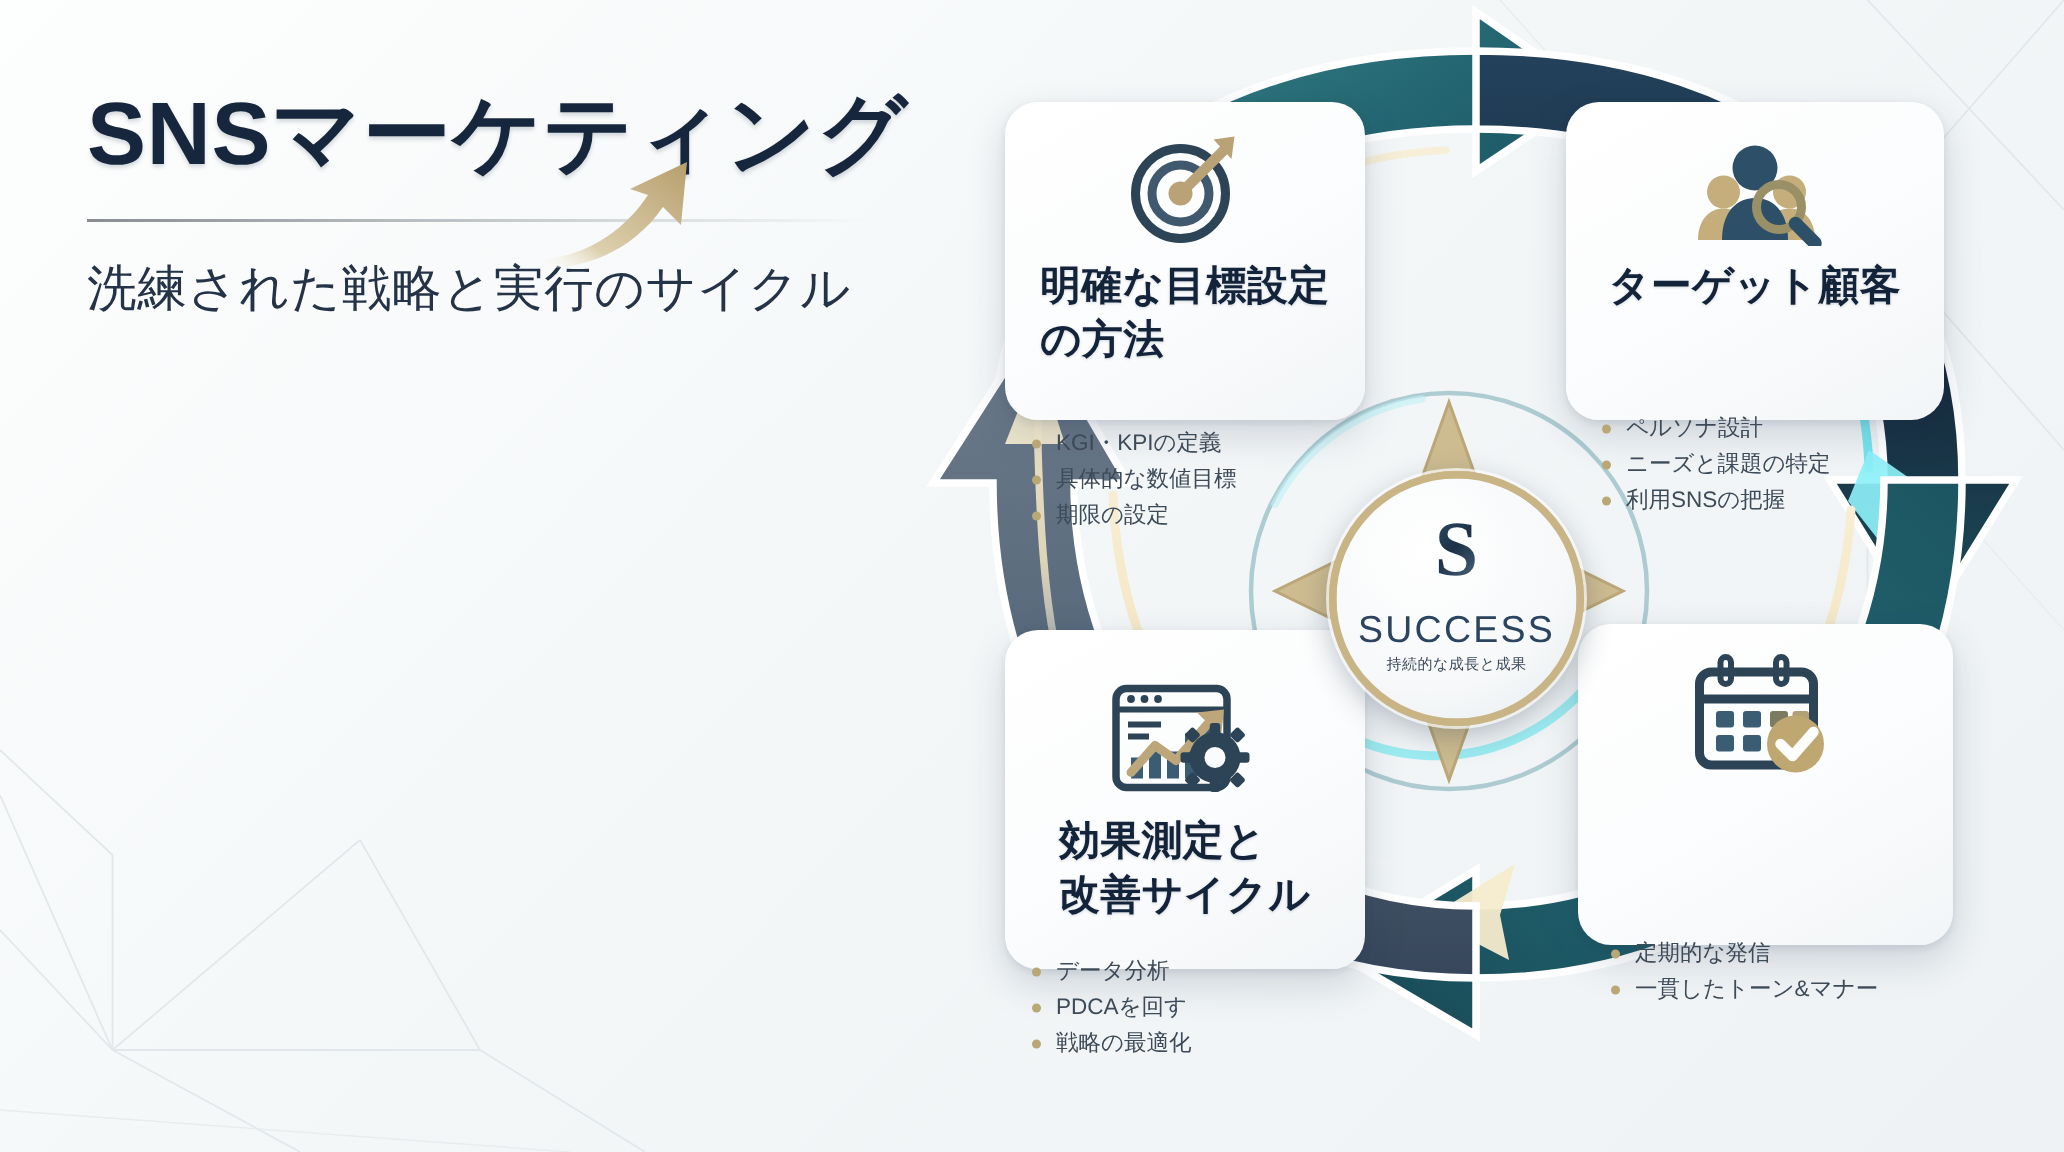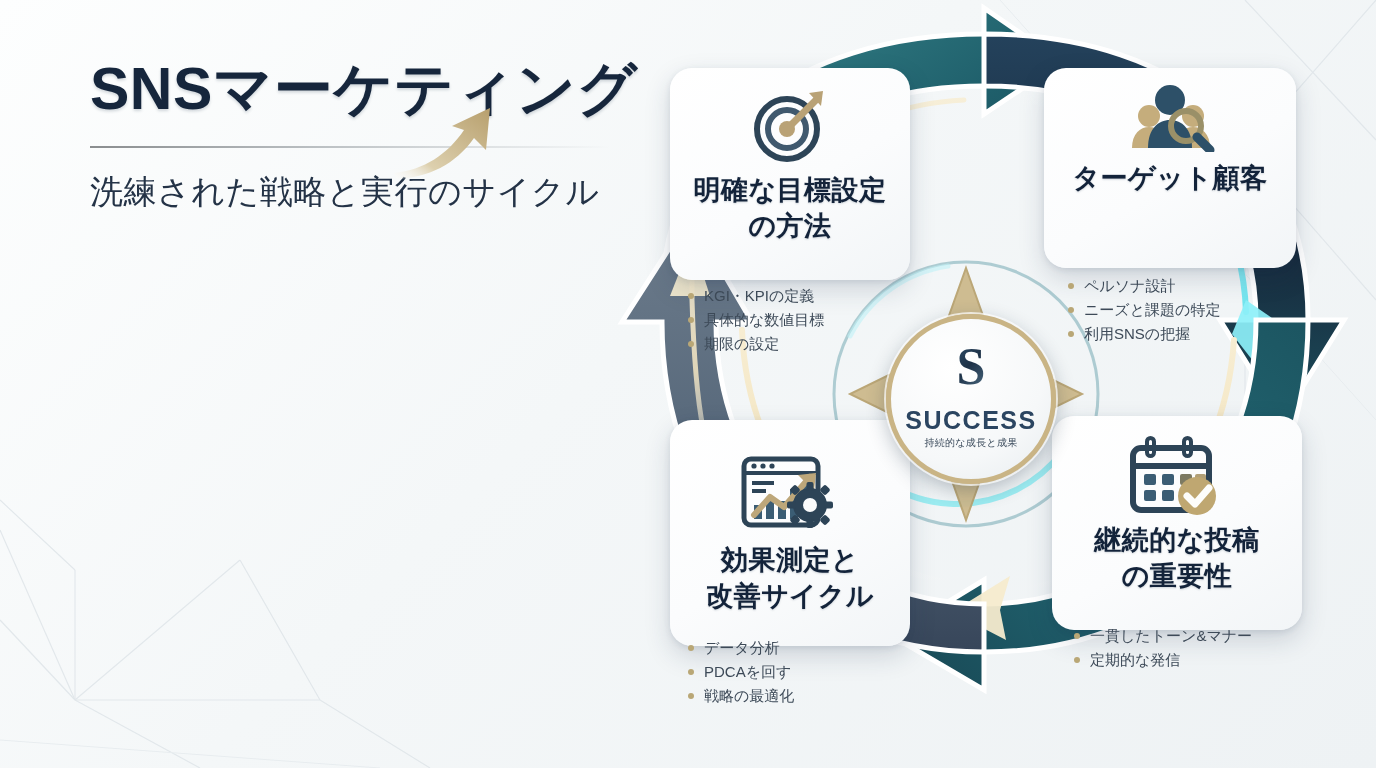--- a/index.html
+++ b/index.html
@@ -10,21 +10,21 @@
   }
   #stage{
     position:relative;width:1376px;height:768px;overflow:hidden;
     background:
       linear-gradient(135deg,#fdfefe 0%,#f4f7f8 45%,#eef2f4 100%);
   }
   
   .bg-lines{position:absolute;inset:0;pointer-events:none;opacity:.85;}
 
   
-  .left-col{position:absolute;left:58px;top:52px;width:560px;margin-left:32px;}
+  .left-col{position:absolute;left:58px;top:52px;width:560px;}
   .title-l1,.title-l2{
     font-weight:bold;color:#16263c;letter-spacing:.5px;
     font-size:59px;line-height:74px;white-space:nowrap;
     text-shadow:0 2px 3px rgba(30,50,70,.18);
   }
   .title-l2{position:relative;}
   .growth-arrow{position:absolute;left:300px;top:-24px;width:115px;height:80px;}
   .divider{
     margin-top:20px;width:520px;height:2px;
     background:linear-gradient(90deg,#8a8d8f 0%,#b9bec1 42%,rgba(200,205,208,0) 100%);
@@ -40,38 +40,38 @@
 
   .card{
     position:absolute;background:linear-gradient(150deg,#ffffff 0%,#fbfcfd 55%,#f2f5f7 100%);
     border-radius:22px;
     box-shadow:0 10px 26px rgba(30,50,75,.17),0 2px 6px rgba(30,50,75,.10);
     display:flex;flex-direction:column;align-items:center;
   }
   .card-icon{height:92px;display:flex;align-items:center;justify-content:center;}
   .card-title{
     font-weight:bold;color:#13233a;font-size:27px;line-height:36px;
-    text-align:center;letter-spacing:.5px;
+    text-align:left;letter-spacing:.5px;
     text-shadow:0 1px 2px rgba(30,50,70,.18);
   }
   .bullets{margin-top:10px;padding:0;list-style:none;}
   .bullets li{
     font-size:15px;color:#3d4a58;line-height:24px;
     position:relative;padding-left:16px;white-space:nowrap;
   }
   .bullets li::before{
     content:"";position:absolute;left:0;top:9px;width:6px;height:6px;
     border-radius:50%;background:#b9a776;
   }
 
   
   #card-goal{left:78px;top:68px;width:240px;height:200px;padding-top:12px;}
   #card-goal .bullets{position:absolute;left:18px;top:206px;}
   
-  #card-target{left:452px;top:68px;width:252px;height:200px;}
+  #card-target{left:452px;top:68px;width:252px;height:200px;padding-top:12px;}
   #card-target .bullets{position:absolute;left:24px;top:196px;}
   
   #card-measure{left:78px;top:420px;width:240px;height:196px;padding-top:30px;}
   #card-measure .bullets{position:absolute;left:18px;top:206px;}
   
   #card-post{left:460px;top:416px;width:250px;height:200px;padding-top:14px;}
   #card-post .bullets{position:absolute;left:22px;top:198px;}
 
   
   .hub{position:absolute;left:280px;top:300px;width:188px;height:188px;}
@@ -79,21 +79,21 @@
     position:absolute;left:14px;top:14px;width:160px;height:160px;border-radius:50%;
     background:radial-gradient(circle at 38% 30%,#ffffff 0%,#f6f8f9 62%,#e7ecef 100%);
     border:5px solid #c9b485;
     box-shadow:0 0 0 2px rgba(255,255,255,.7),0 6px 20px rgba(20,40,60,.30);
     display:flex;flex-direction:column;align-items:center;justify-content:center;
   }
   .hub-logo{font-size:52px;font-weight:bold;line-height:46px;margin-top:-4px;
     background:linear-gradient(135deg,#2d4c66 0%,#1d3147 45%,#4c6b82 100%);
     -webkit-background-clip:text;background-clip:text;color:transparent;
     font-family:"Liberation Serif",serif;}
-  .hub-word{font-size:25px;letter-spacing:1.5px;color:#2b4561;font-weight:700;margin-top:16px;}
+  .hub-word{font-size:25px;letter-spacing:1.5px;color:#2b4561;font-weight:400;margin-top:16px;}
   .hub-sub{font-size:10px;color:#3a4a5b;margin-top:1px;letter-spacing:.3px;}
 </style>
 </head>
 <body>
 
 <div id="stage">
 
   <svg class="bg-lines" viewBox="0 0 1376 768" preserveAspectRatio="none">
     <g stroke="#dfe5e9" stroke-width="1.2" fill="none">
       <path d="M1245 0 L1376 140"></path>
@@ -309,27 +309,23 @@
             <rect x="51" y="40" width="12" height="11" rx="2" fill="#7d7a62"></rect>
             <rect x="66" y="40" width="11" height="11" rx="2" fill="#b2a077"></rect>
             <rect x="15" y="56" width="12" height="11" rx="2"></rect>
             <rect x="33" y="56" width="12" height="11" rx="2"></rect>
             <rect x="51" y="56" width="12" height="11" rx="2" fill="#9a9069"></rect>
           </g>
           <circle cx="68" cy="62" r="19" fill="#bfa771"></circle>
           <path d="M58 62 L66 70 L80 54" fill="none" stroke="#fdfdfb" stroke-width="7" stroke-linecap="round" stroke-linejoin="round"></path>
         </svg>
       </div>
-      <div class="card-title">
-        <div>継続的な投稿</div>
-        <div>の重要性</div>
-      </div>
       <ul class="bullets">
+        <li>定期的な発信</li>
         <li>一貫したトーン&amp;マナー</li>
-        <li>定期的な発信</li>
       </ul>
     </div>
 
     <div class="hub">
       <div class="hub-core">
         <div class="hub-logo">S</div>
         <div class="hub-word">SUCCESS</div>
         <div class="hub-sub">持続的な成長と成果</div>
       </div>
     </div>

